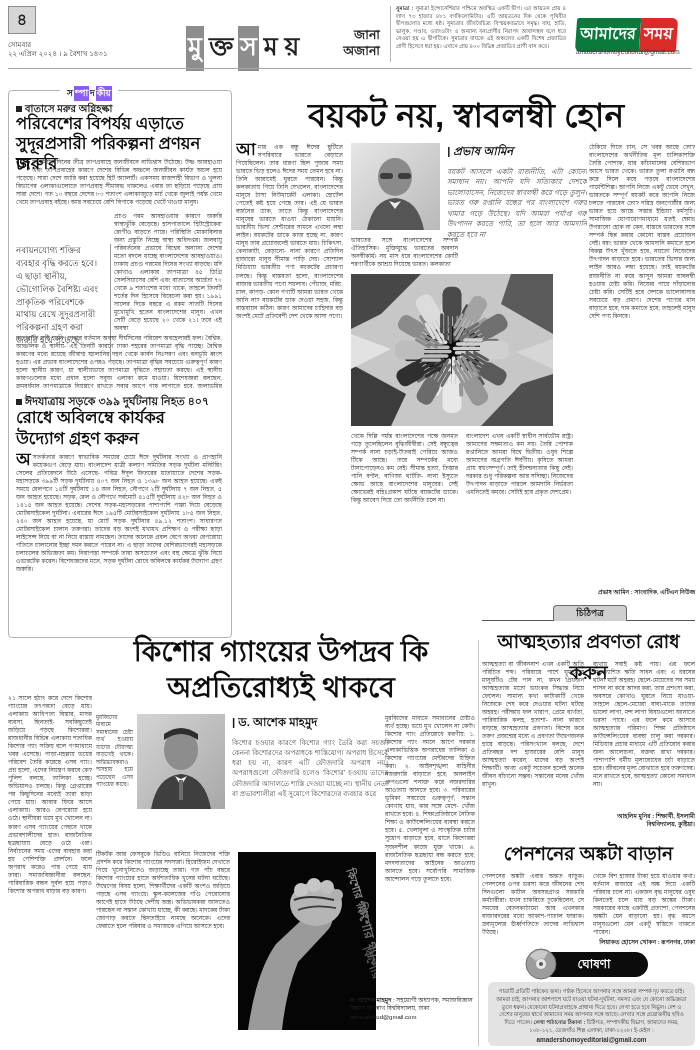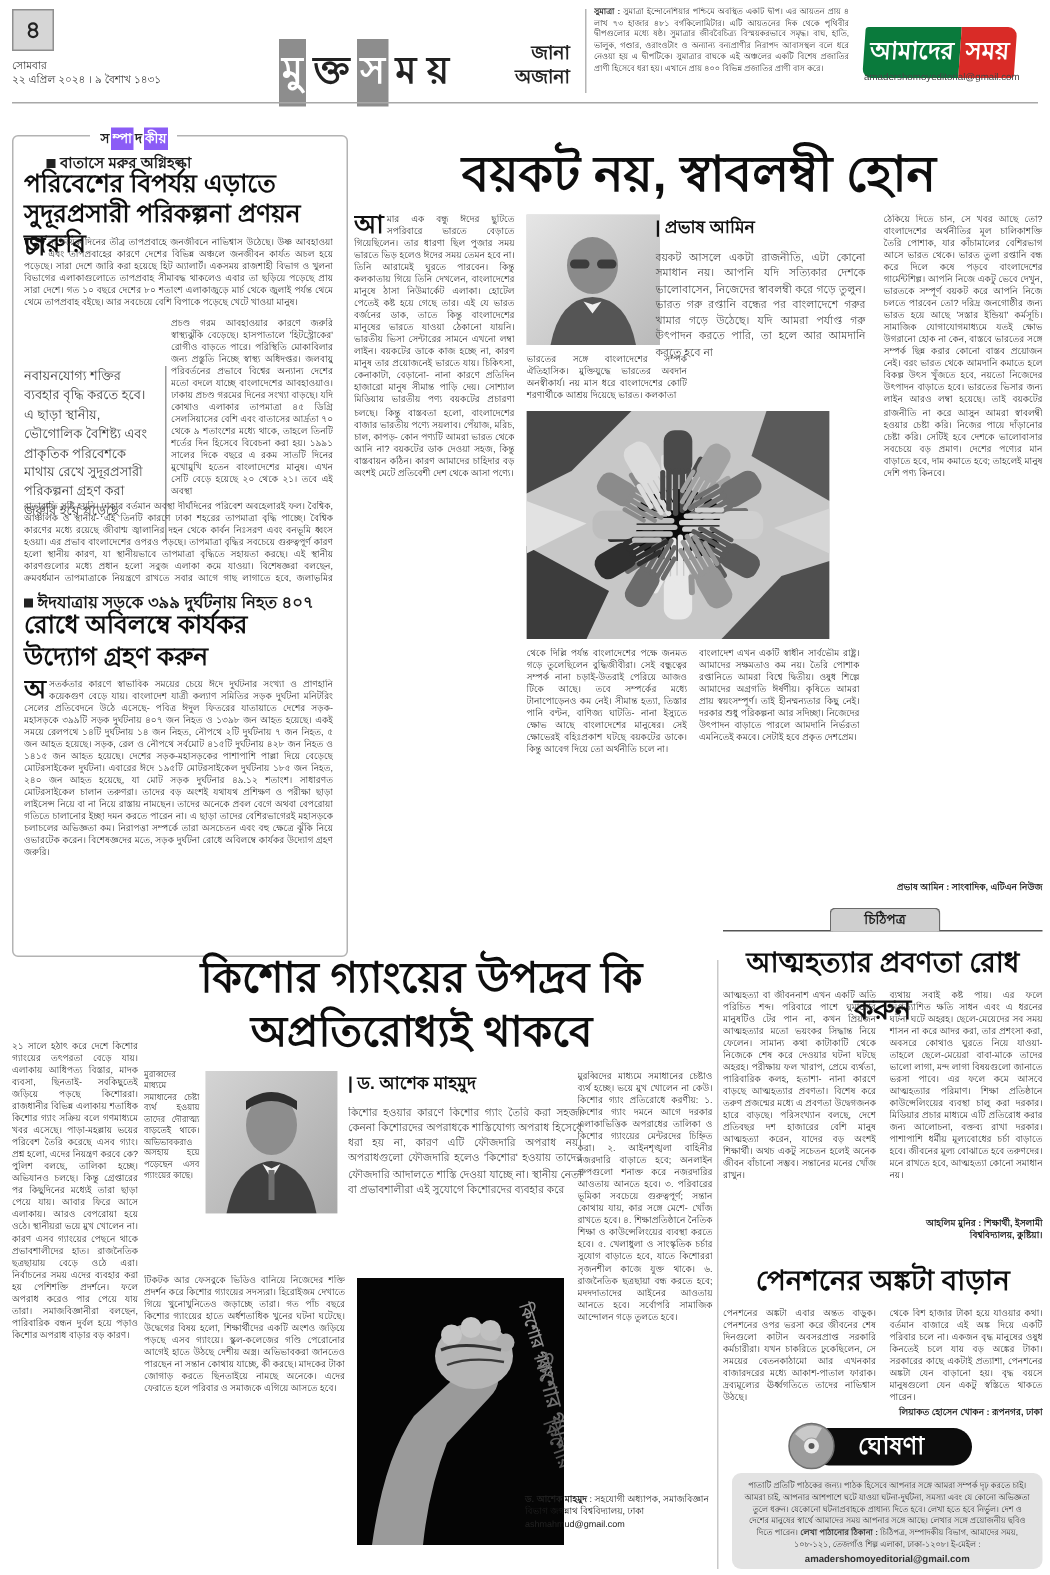--- a/index.html
+++ b/index.html
@@ -51,21 +51,21 @@
   }
   
   .tab{
     background:#cfcfcf;border:1px solid #6b6b6b;border-bottom:none;
     border-radius:4px 4px 0 0;font-size:9px;font-weight:bold;color:#1d1d1d;
     display:flex;align-items:center;justify-content:center;
   }
   .sig{font-size:6px;font-weight:bold;color:#1d1d1d;text-align:right;line-height:1.35;}
   .badge{
     background:#0c0c0c;border-radius:13px;color:#fff;display:flex;
-    align-items:center;justify-content:center;font-size:16px;font-weight:bold;
+    align-items:center;justify-content:center;font-size:12px;font-weight:bold;
   }
   .footerbox{
     background:#e3e3e3;border-radius:6px;font-size:5.4px;line-height:1.45;
     color:#333;text-align:center;padding:6px 8px;box-sizing:border-box;
   }
   .intro-txt{font-size:7.2px;line-height:1.45;color:#4a4a4a;text-align:justify;overflow:hidden;}
   .byline{font-size:11.5px;font-weight:bold;color:#111;}
   .byline .bar{color:#111;font-weight:bold;margin-right:3px;}
   .imgframe{background:#d9d9d9;}
 </style>
@@ -94,21 +94,21 @@
   <div class="abs brand" style="left:576px;top:18px;">
     <span class="g">আমাদের</span><span class="r">সময়</span>
   </div>
   <div class="abs brand-mail" style="left:576px;top:48px;">amadershomoyeditorial@gmail.com</div>
 
   <div class="abs hline" style="left:8px;top:68px;width:684px;"></div>
 
   <div class="abs edbox" style="left:8px;top:90px;width:222px;height:546px;"></div>
   <div class="abs edlabel sec-label" style="left:60px;top:82px;"><span class="lchar">স</span><span class="lchar box">ম্পা</span><span class="lchar">দ</span><span class="lchar box">কীয়</span></div>
 
-  <div class="abs kicker" style="left:31px;top:101px;width:206px;font-size:10px;"><span class="sq"></span><span>বাতাসে মরুর অগ্নিহল্কা</span></div>
+  <div class="abs kicker" style="left:16px;top:101px;width:206px;font-size:10px;"><span class="sq"></span><span>বাতাসে মরুর অগ্নিহল্কা</span></div>
   <div class="abs headline" style="left:16px;top:113px;width:208px;font-size:16.5px;line-height:1.22;">পরিবেশের বিপর্যয় এড়াতে সুদূরপ্রসারী পরিকল্পনা প্রণয়ন জরুরি</div>
 
   <div class="abs body-txt" style="left:16px;top:158px;width:206px;height:52px;"><span class="dropcap">টা</span><span>না কয়েক দিনের তীব্র তাপপ্রবাহে জনজীবনে নাভিশ্বাস উঠেছে। উষ্ণ আবহাওয়া এবং তাপপ্রবাহের কারণে দেশের বিভিন্ন অঞ্চলে জনজীবন কার্যত অচল হয়ে পড়েছে। সারা দেশে জারি করা হয়েছে হিট অ্যালার্ট। একসময় রাজশাহী বিভাগ ও খুলনা বিভাগের এলাকাগুলোতে তাপপ্রবাহ সীমাবদ্ধ থাকলেও এবার তা ছড়িয়ে পড়েছে প্রায় সারা দেশে। গত ১০ বছরে দেশের ৮০ শতাংশ এলাকাজুড়ে মার্চ থেকে জুলাই পর্যন্ত থেমে থেমে তাপপ্রবাহ বইছে। আর সবচেয়ে বেশি বিপাকে পড়েছে খেটে খাওয়া মানুষ।</span></div>
 
   <div class="abs pullquote" style="left:16px;top:214px;width:88px;height:116px;overflow:hidden;">নবায়নযোগ্য শক্তির ব্যবহার বৃদ্ধি করতে হবে। এ ছাড়া স্থানীয়, ভৌগোলিক বৈশিষ্ট্য এবং প্রাকৃতিক পরিবেশকে মাথায় রেখে সুদূরপ্রসারী পরিকল্পনা গ্রহণ করা জরুরি হয়ে পড়েছে</div>
   <div class="abs body-txt" style="left:114px;top:212px;width:108px;height:118px;">প্রচণ্ড গরম আবহাওয়ার কারণে জরুরি স্বাস্থ্যঝুঁকি বেড়েছে। হাসপাতালে 'হিটস্ট্রোকের' রোগীও বাড়তে পারে। পরিস্থিতি মোকাবিলার জন্য প্রস্তুতি নিচ্ছে স্বাস্থ্য অধিদপ্তর। জলবায়ু পরিবর্তনের প্রভাবে বিশ্বের অন্যান্য দেশের মতো বদলে যাচ্ছে বাংলাদেশের আবহাওয়াও। ঢাকায় প্রচণ্ড গরমের দিনের সংখ্যা বাড়ছে। যদি কোথাও এলাকার তাপমাত্রা ৪৫ ডিগ্রি সেলসিয়াসের বেশি এবং বাতাসের আর্দ্রতা ৭০ থেকে ৯ শতাংশের মধ্যে থাকে, তাহলে তিনটি শর্তের দিন হিসেবে বিবেচনা করা হয়। ১৯৯১ সালের দিকে বছরে এ রকম সাতটি দিনের মুখোমুখি হতেন বাংলাদেশের মানুষ। এখন সেটি বেড়ে হয়েছে ২০ থেকে ২১। তবে এই অবস্থা</div>
 
   <div class="abs body-txt" style="left:16px;top:334px;width:206px;height:54px;">রাতারাতি সৃষ্টি হয়নি। ঢাকার বর্তমান অবস্থা দীর্ঘদিনের পরিবেশ অবহেলারই ফল। বৈশ্বিক, আঞ্চলিক ও স্থানীয়- এই তিনটি কারণে ঢাকা শহরের তাপমাত্রা বৃদ্ধি পাচ্ছে। বৈশ্বিক কারণের মধ্যে রয়েছে জীবাশ্ম জ্বালানির দহন থেকে কার্বন নিঃসরণ এবং বনভূমি ধ্বংস হওয়া। এর প্রভাব বাংলাদেশের ওপরও পড়ছে। তাপমাত্রা বৃদ্ধির সবচেয়ে গুরুত্বপূর্ণ কারণ হলো স্থানীয় কারণ, যা স্থানীয়ভাবে তাপমাত্রা বৃদ্ধিতে সহায়তা করছে। এই স্থানীয় কারণগুলোর মধ্যে প্রধান হলো সবুজ এলাকা কমে যাওয়া। বিশেষজ্ঞরা বলছেন, ক্রমবর্ধমান তাপমাত্রাকে নিয়ন্ত্রণে রাখতে সবার আগে গাছ লাগাতে হবে, জলাভূমির পরিমাণ বৃদ্ধি করতে হবে; দখলকৃত জলাভূমি উদ্ধার করতে হবে। একটি নির্দিষ্ট দূরত্ব বজায় রেখে ভবন নির্মাণ করতে হবে। নবায়নযোগ্য শক্তির ব্যবহার বৃদ্ধি করতে হবে। এ ছাড়া স্থানীয়, ভৌগোলিক বৈশিষ্ট্য এবং প্রাকৃতিক পরিবেশকে মাথায় রেখে সুদূরপ্রসারী পরিকল্পনা গ্রহণ করা জরুরি হয়ে পড়েছে।</div>
 
   <div class="abs kicker" style="left:16px;top:393px;width:210px;font-size:11px;"><span class="sq"></span><span>ঈদযাত্রায় সড়কে ৩৯৯ দুর্ঘটনায় নিহত ৪০৭</span></div>
@@ -131,21 +131,21 @@
       </linearGradient>
         </defs>
       <ellipse cx="44" cy="34" rx="17" ry="19" fill="#8a8a8a"></ellipse>
       <rect x="29" y="30" width="13" height="6" rx="3" fill="#3c3c3c"></rect>
       <rect x="47" y="30" width="13" height="6" rx="3" fill="#3c3c3c"></rect>
       <path d="M16 87 Q22 56 44 55 Q67 56 73 87 Z" fill="#555"></path>
       <path d="M38 58 L44 66 L50 58 L44 60 Z" fill="#eee"></path>
     </svg>
   </div>
 
-  <div class="abs" style="left:437px;top:143px;width:140px;">
+  <div class="abs" style="left:447px;top:143px;width:140px;font-style:italic;">
     <div class="byline"><span class="bar">|</span><span>প্রভাষ আমিন</span></div>
     <div class="intro-txt" style="margin-top:5px;height:104px;">বয়কট আসলে একটা রাজনীতি, এটা কোনো সমাধান নয়। আপনি যদি সত্যিকার দেশকে ভালোবাসেন, নিজেদের স্বাবলম্বী করে গড়ে তুলুন। ভারত গরু রপ্তানি বন্ধের পর বাংলাদেশে গরুর খামার গড়ে উঠেছে। যদি আমরা পর্যাপ্ত গরু উৎপাদন করতে পারি, তা হলে আর আমদানি করতে হবে না</div>
   </div>
 
   <div class="abs body-txt" style="left:351px;top:236px;width:107px;height:34px;">ভারতের সঙ্গে বাংলাদেশের সম্পর্ক ঐতিহাসিক। মুক্তিযুদ্ধে ভারতের অবদান অনস্বীকার্য। নয় মাস ধরে বাংলাদেশের কোটি শরণার্থীকে আশ্রয় দিয়েছে ভারত। কলকাতা</div>
 
   <div class="abs imgframe" style="left:351px;top:274px;width:202px;height:152px;">
     <svg width="202" height="152" viewBox="0 0 202 152">
       <defs>
         <g id="handshape">

